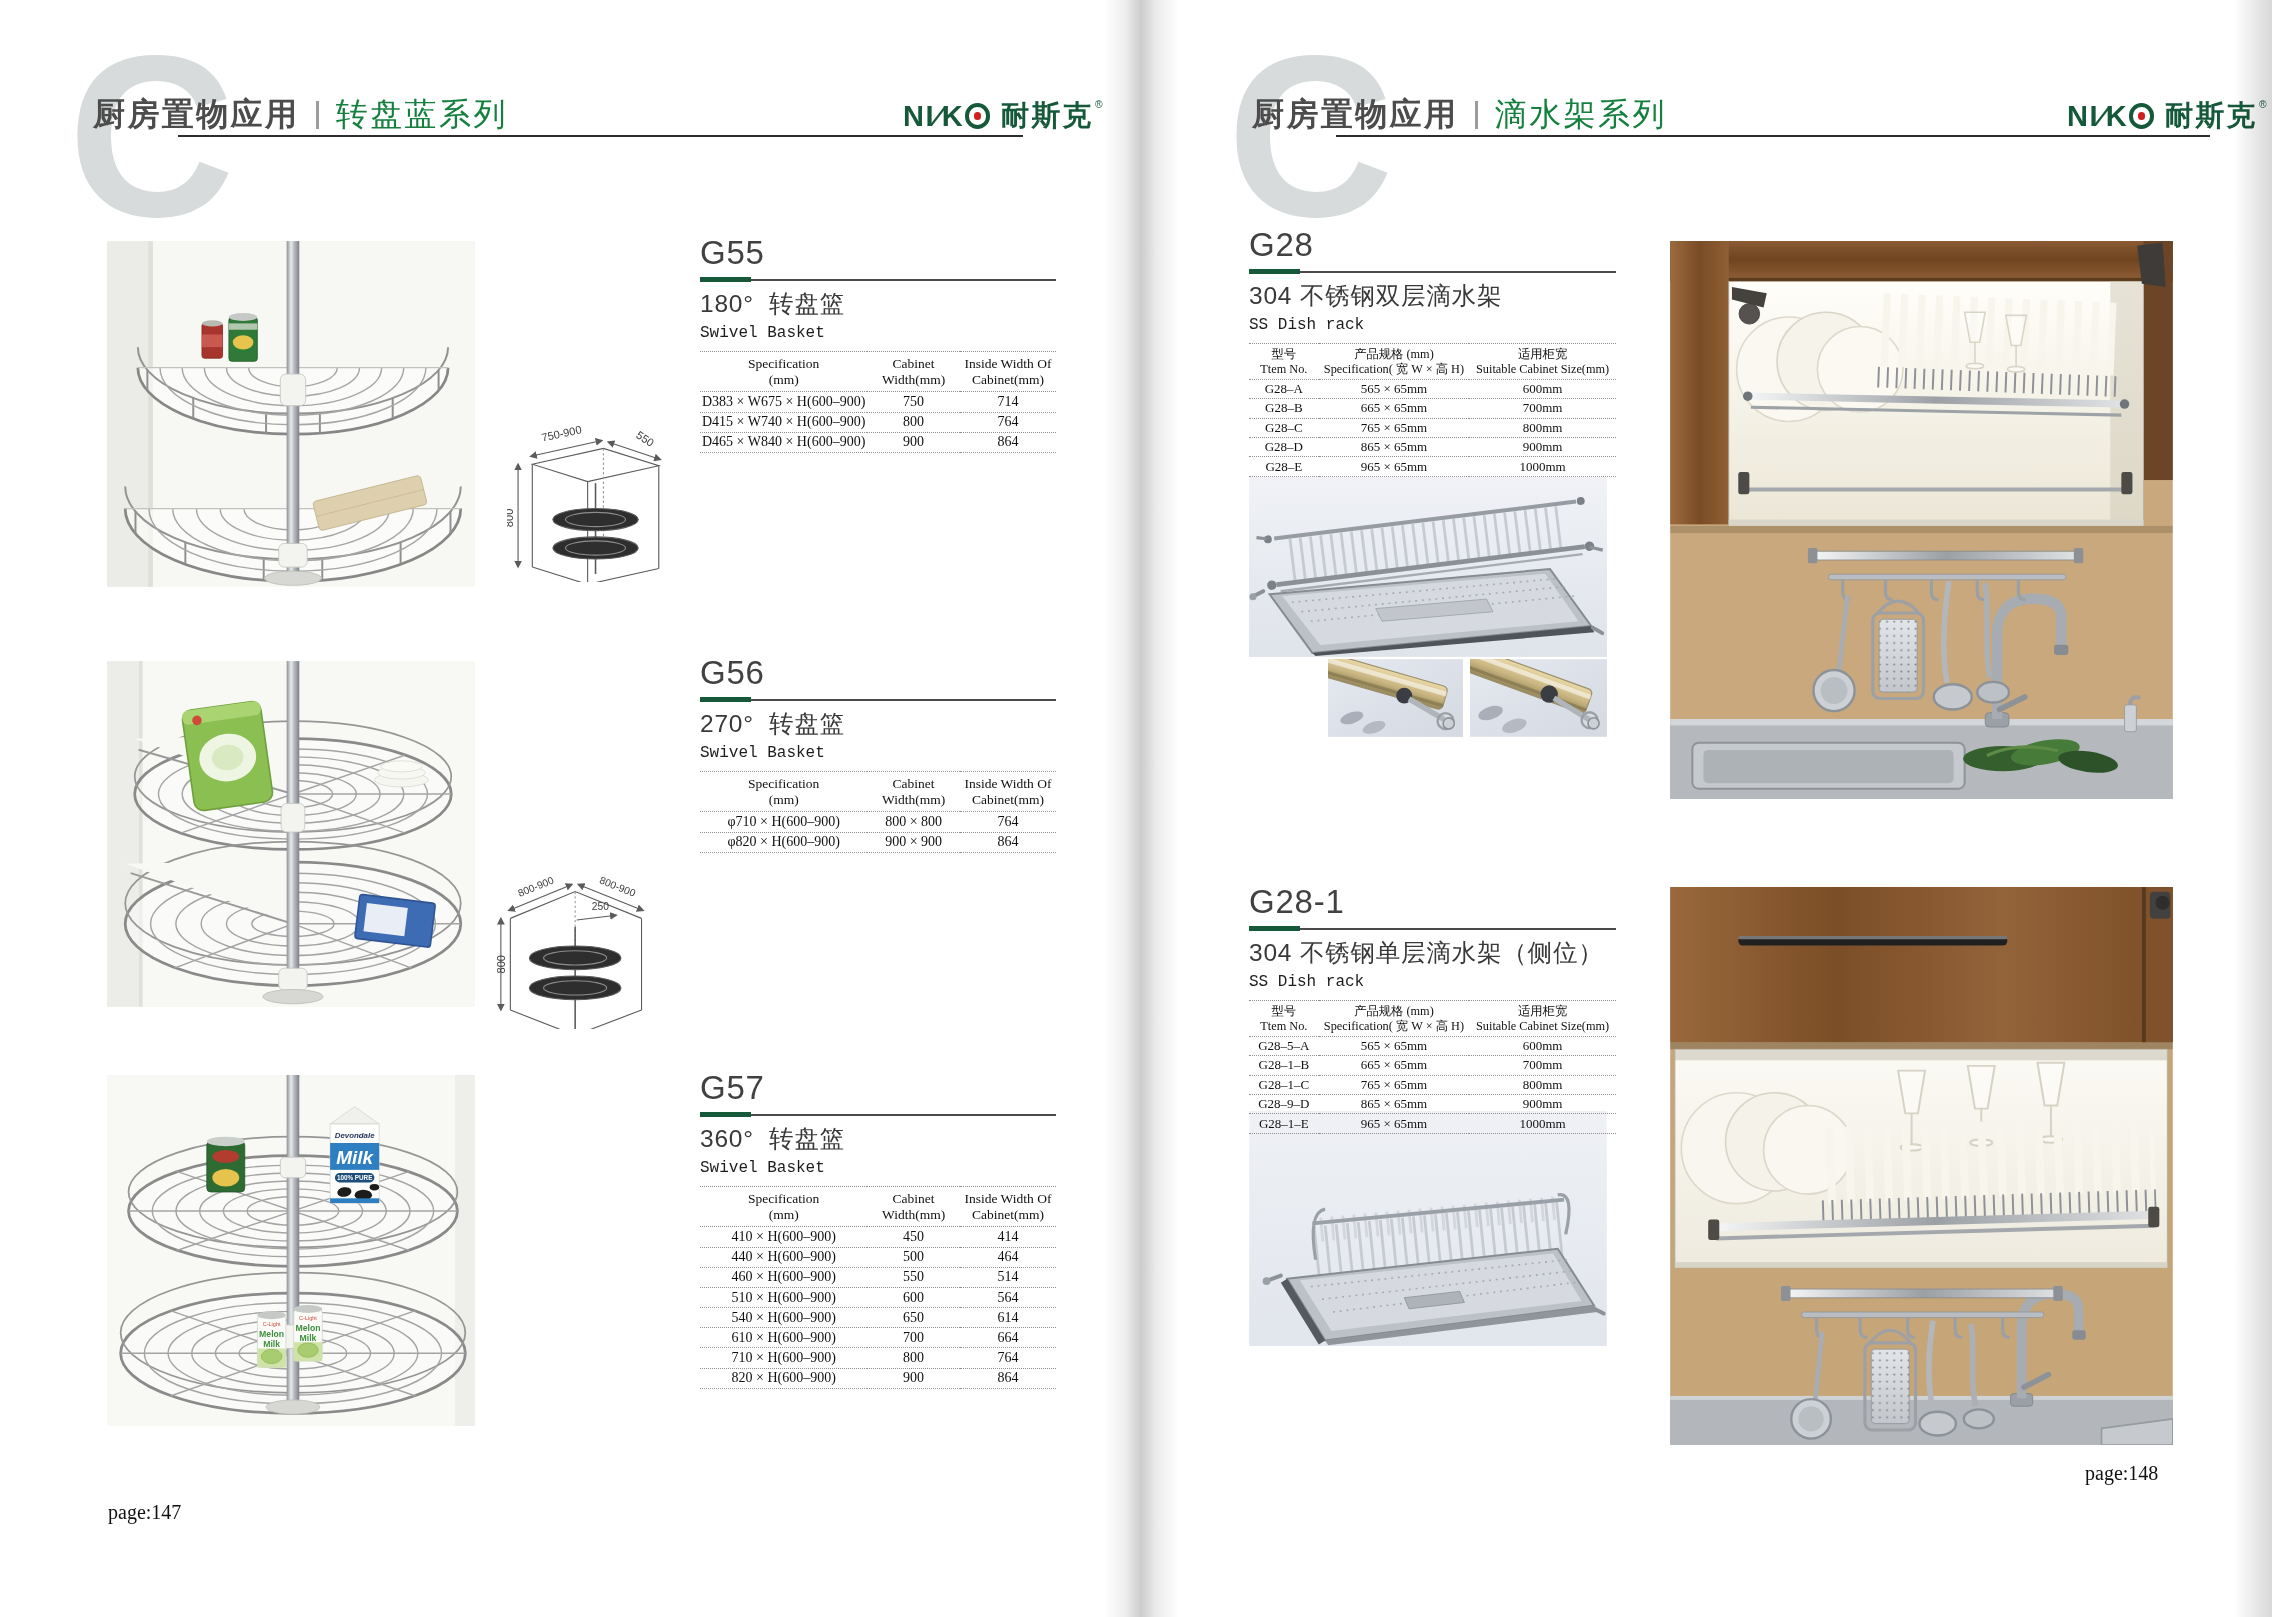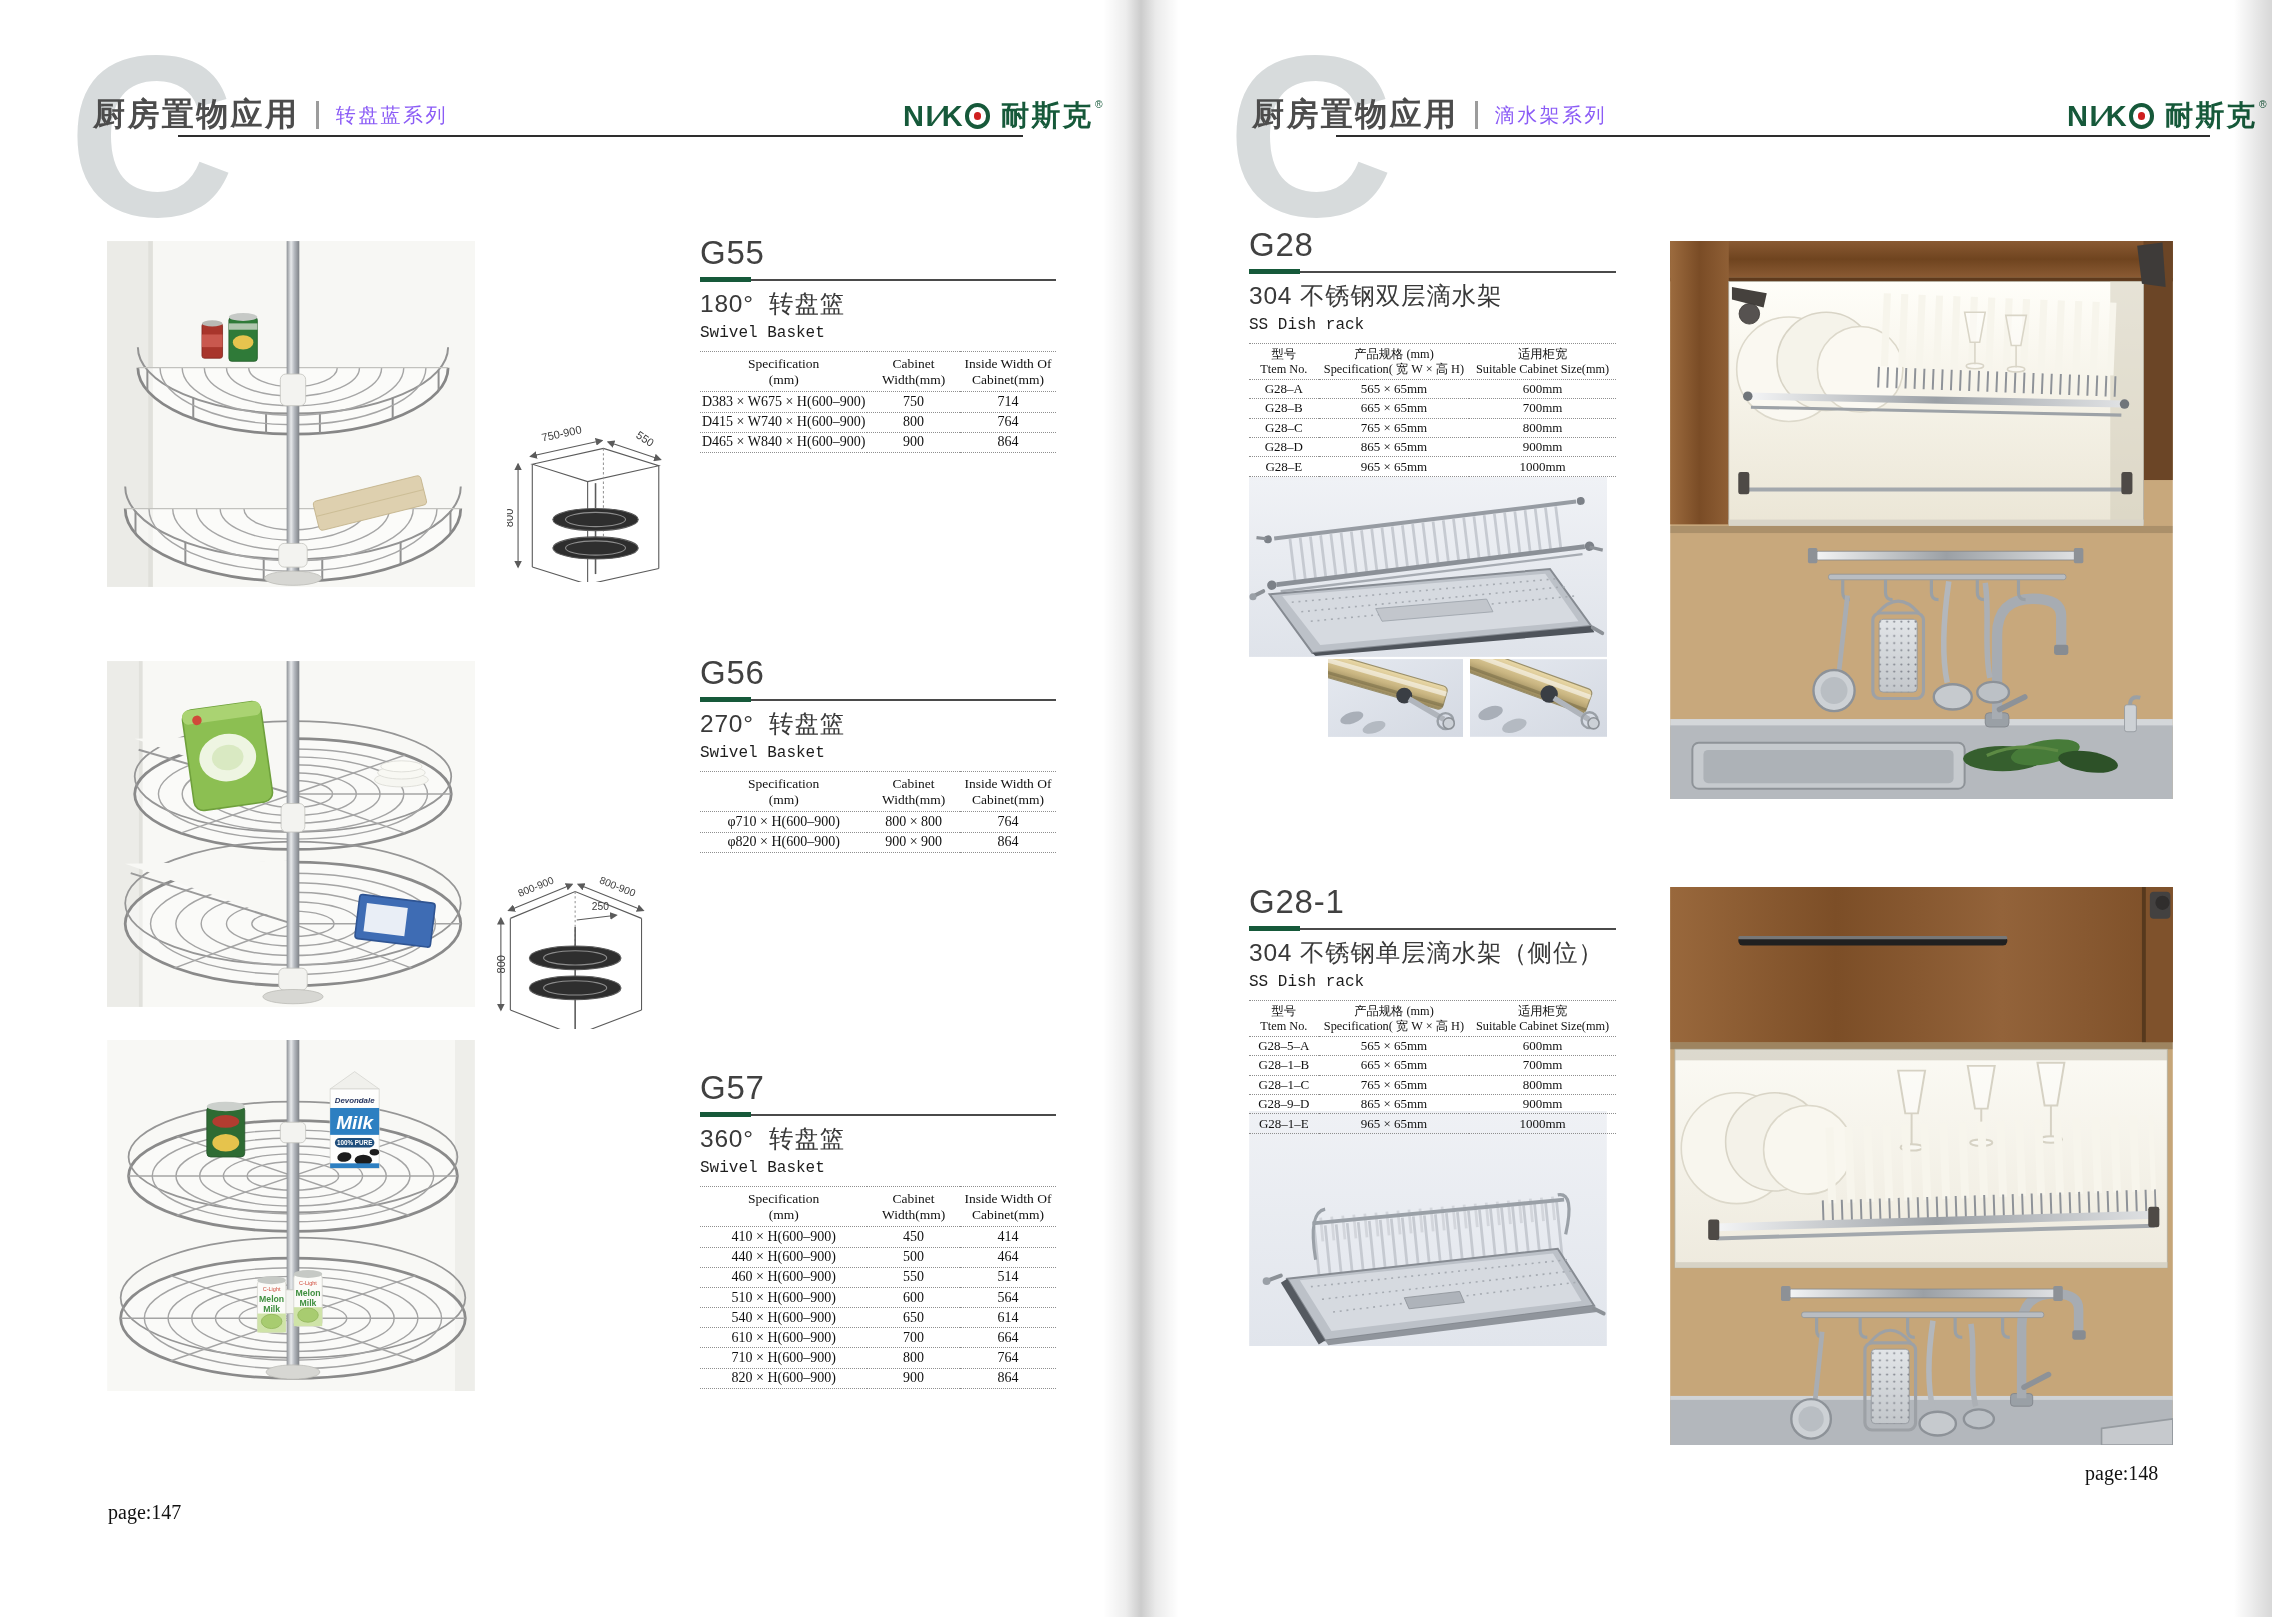--- a/index.html
+++ b/index.html
@@ -5,21 +5,21 @@
   html,body{margin:0;padding:0;background:#e9e9e9;}
   .sheet{position:relative;width:2273px;height:1618px;background:#ffffff;overflow:hidden;
          font-family:"Liberation Sans","DejaVu Sans",sans-serif;color:#333;}
   
   .watermark{position:absolute;font-family:"Liberation Sans",sans-serif;font-weight:bold;
              font-size:231px;line-height:0.76;color:#d7dbdc;z-index:0;}
   
   .hdr{position:absolute;display:flex;align-items:center;gap:17px;z-index:2;}
   .hdr .t{font-size:32px;font-weight:bold;color:#4c4c4c;letter-spacing:2.4px;}
   .hdr .sep{width:2.4px;height:28.5px;background:#9c9c9c;}
-  .hdr .s{font-size:20px;color:#8b5cf6;letter-spacing:2.4px;}
+  .hdr .s{font-size:32px;color:#15803d;letter-spacing:2.4px;}
   .hrule{position:absolute;height:2.4px;background:#2e2e2e;z-index:1;}
   
   .logo{position:absolute;display:flex;align-items:center;color:#16593a;z-index:2;}
   .logo .en{font-size:29px;font-weight:800;letter-spacing:1.6px;font-family:"Liberation Sans",sans-serif;margin-left:12px;}
   .logo .slash{font-style:italic;font-weight:800;}
   .logo .o{display:inline-block;width:17.4px;height:17.4px;border:4.7px solid #16593a;border-radius:50%;
            position:relative;margin:0 2.4px 0 0.8px;}
   .logo .dot{position:absolute;left:0;right:0;top:0;bottom:0;margin:auto;width:7.1px;height:7.1px;
              background:#cf1f1f;border-radius:50%;}
   .logo .cn{font-size:28.5px;font-weight:800;margin-left:8px;letter-spacing:2.4px;}
@@ -333,21 +333,21 @@
             </tr>
             <tr>
               <td>φ820 × H(600–900)</td>
               <td>900 × 900</td>
               <td>864</td>
             </tr>
           </tbody>
       </table>
     </section>
 
-    <div class="photo" style="left:107px;top:1040px;width:368px;height:351px;text-align:center;">
+    <div class="photo" style="left:107px;top:1075px;width:368px;height:351px;text-align:center;">
       <svg viewBox="0 0 465 444">
         <rect width="465" height="444" fill="#f8f8f5"></rect>
         <rect x="440" width="25" height="444" fill="#eeeeea"></rect>
         <g fill="none" stroke="#a4a4a4" stroke-width="1.8">
           <ellipse cx="235" cy="172" rx="208" ry="70" stroke="#8a8a8a" stroke-width="3.5" fill="rgba(252,252,250,.55)"></ellipse>
           <ellipse cx="235" cy="148" rx="208" ry="70" stroke="#969696" stroke-width="2.2"></ellipse>
           <ellipse cx="235" cy="172" rx="178" ry="58"></ellipse>
             <ellipse cx="235" cy="172" rx="148" ry="48"></ellipse>
           <ellipse cx="235" cy="172" rx="118" ry="38"></ellipse>
             <ellipse cx="235" cy="172" rx="88" ry="28"></ellipse>

